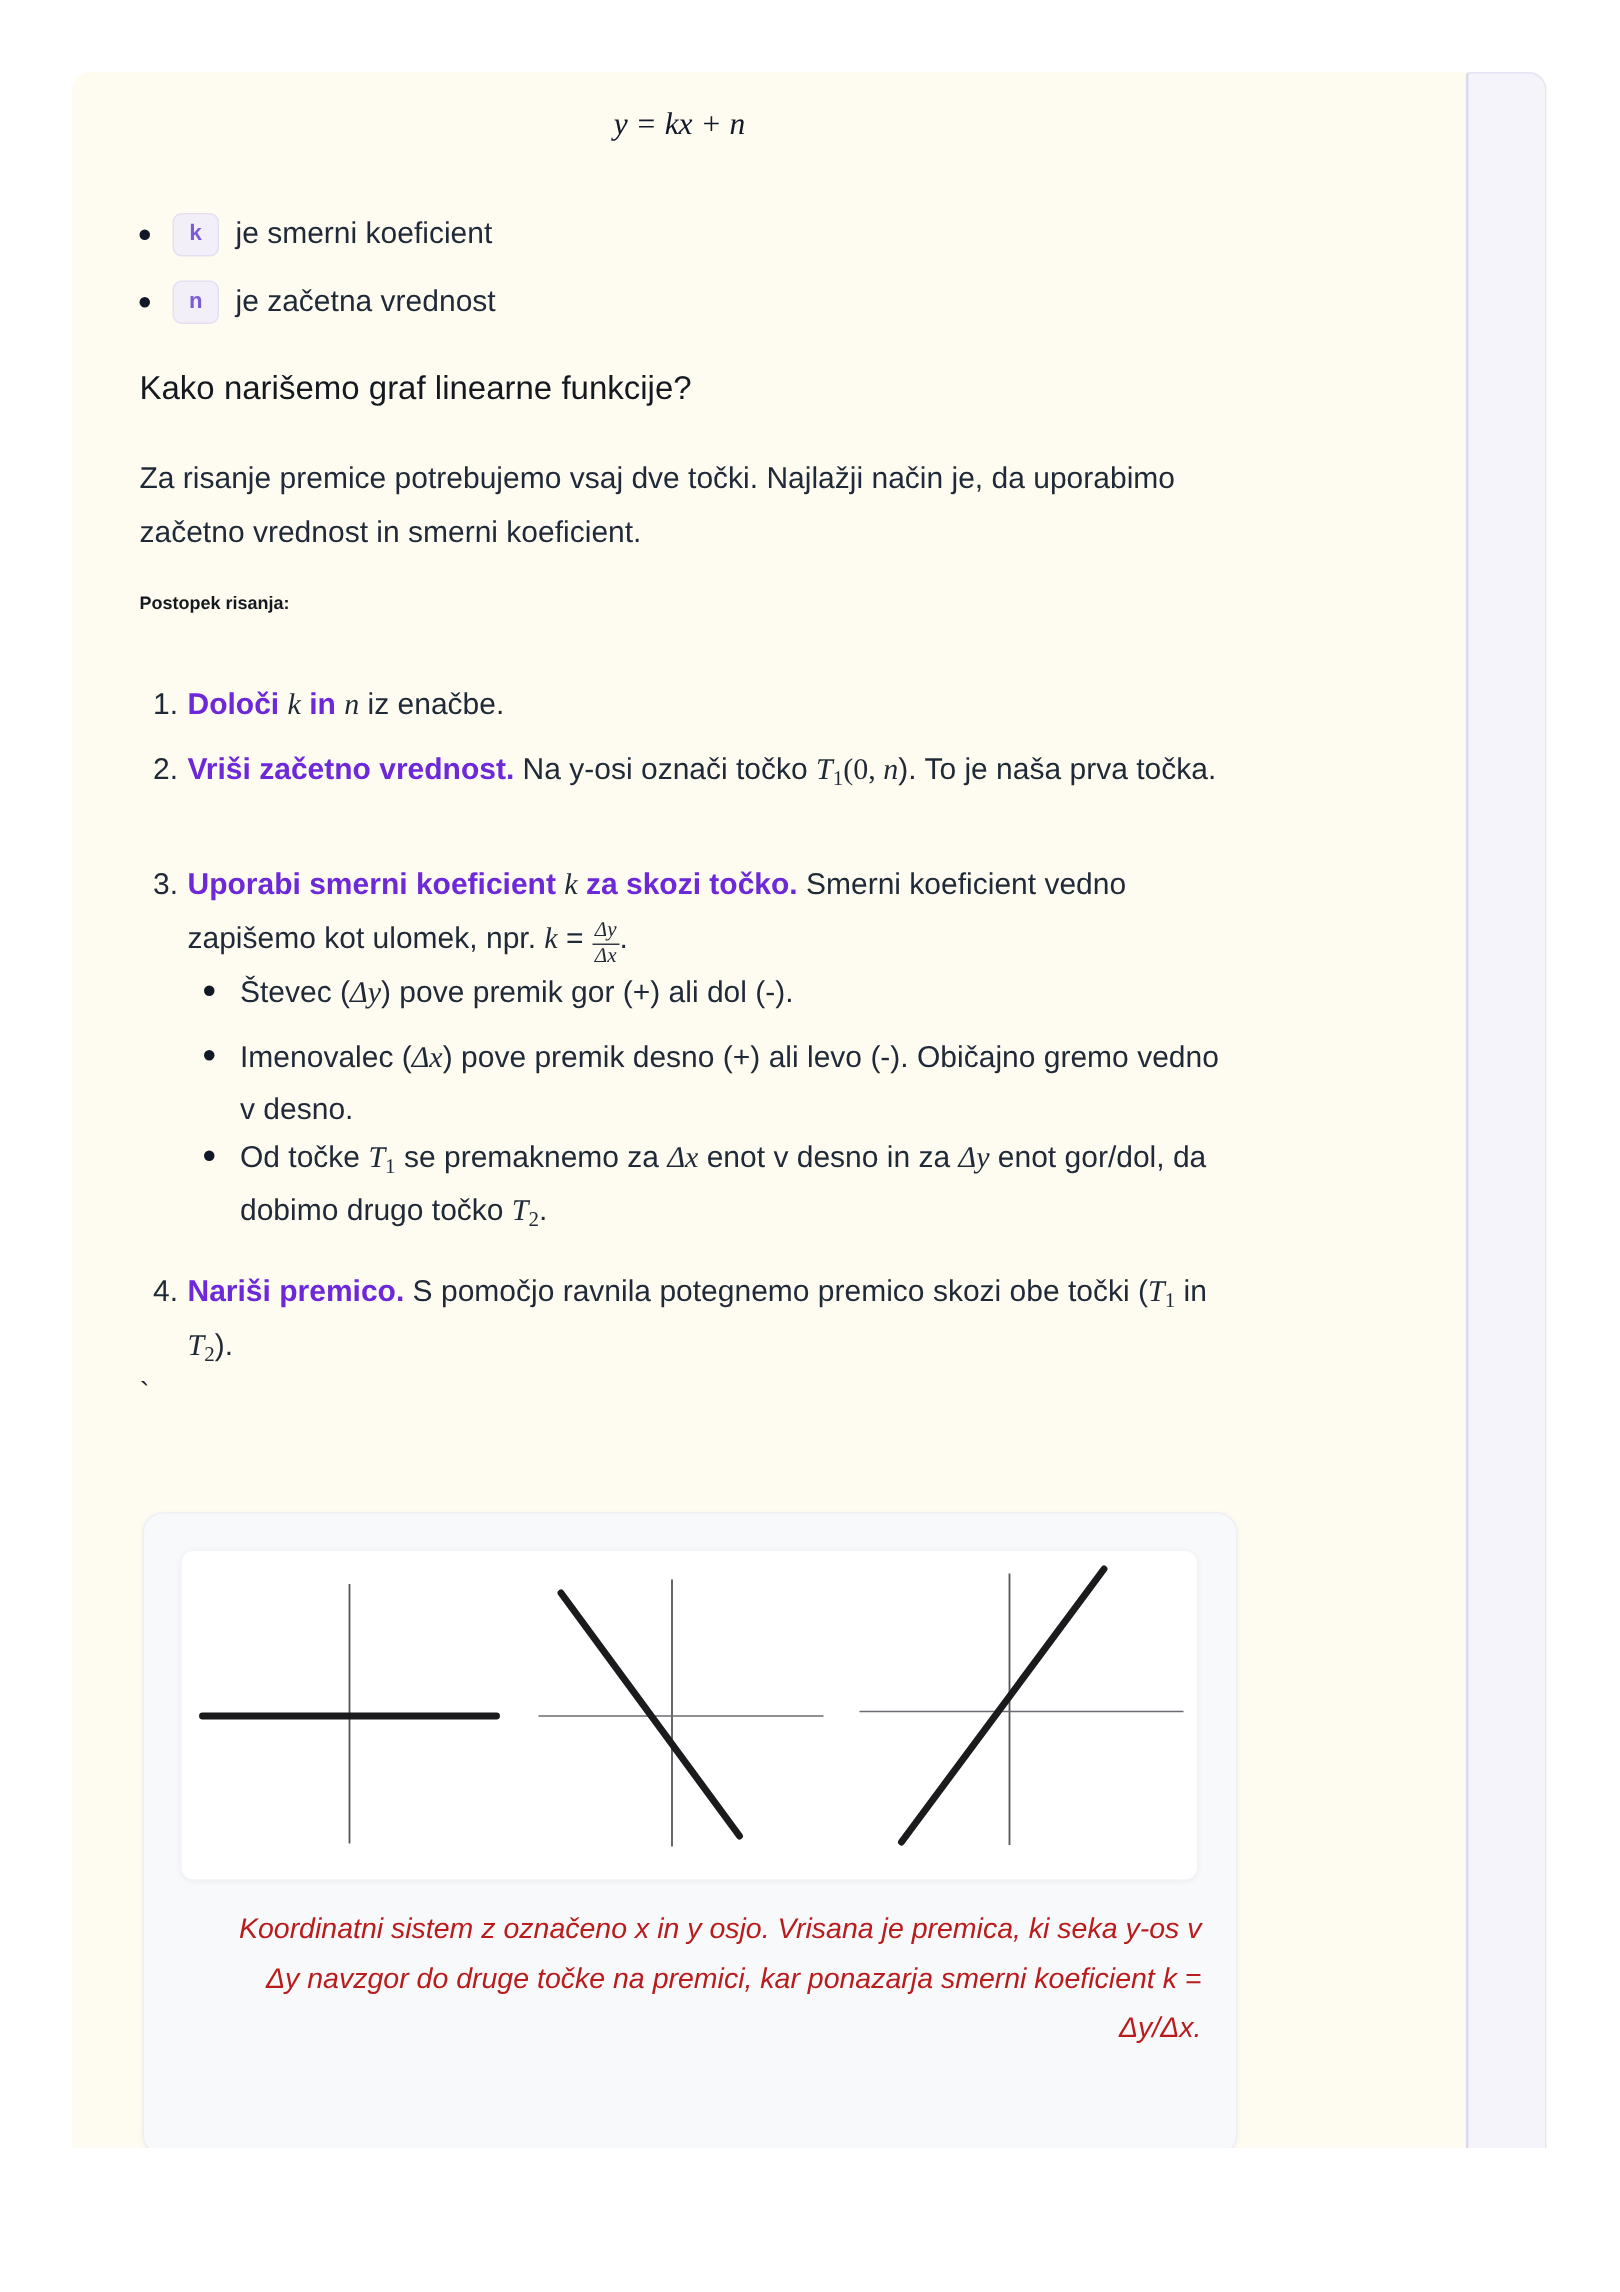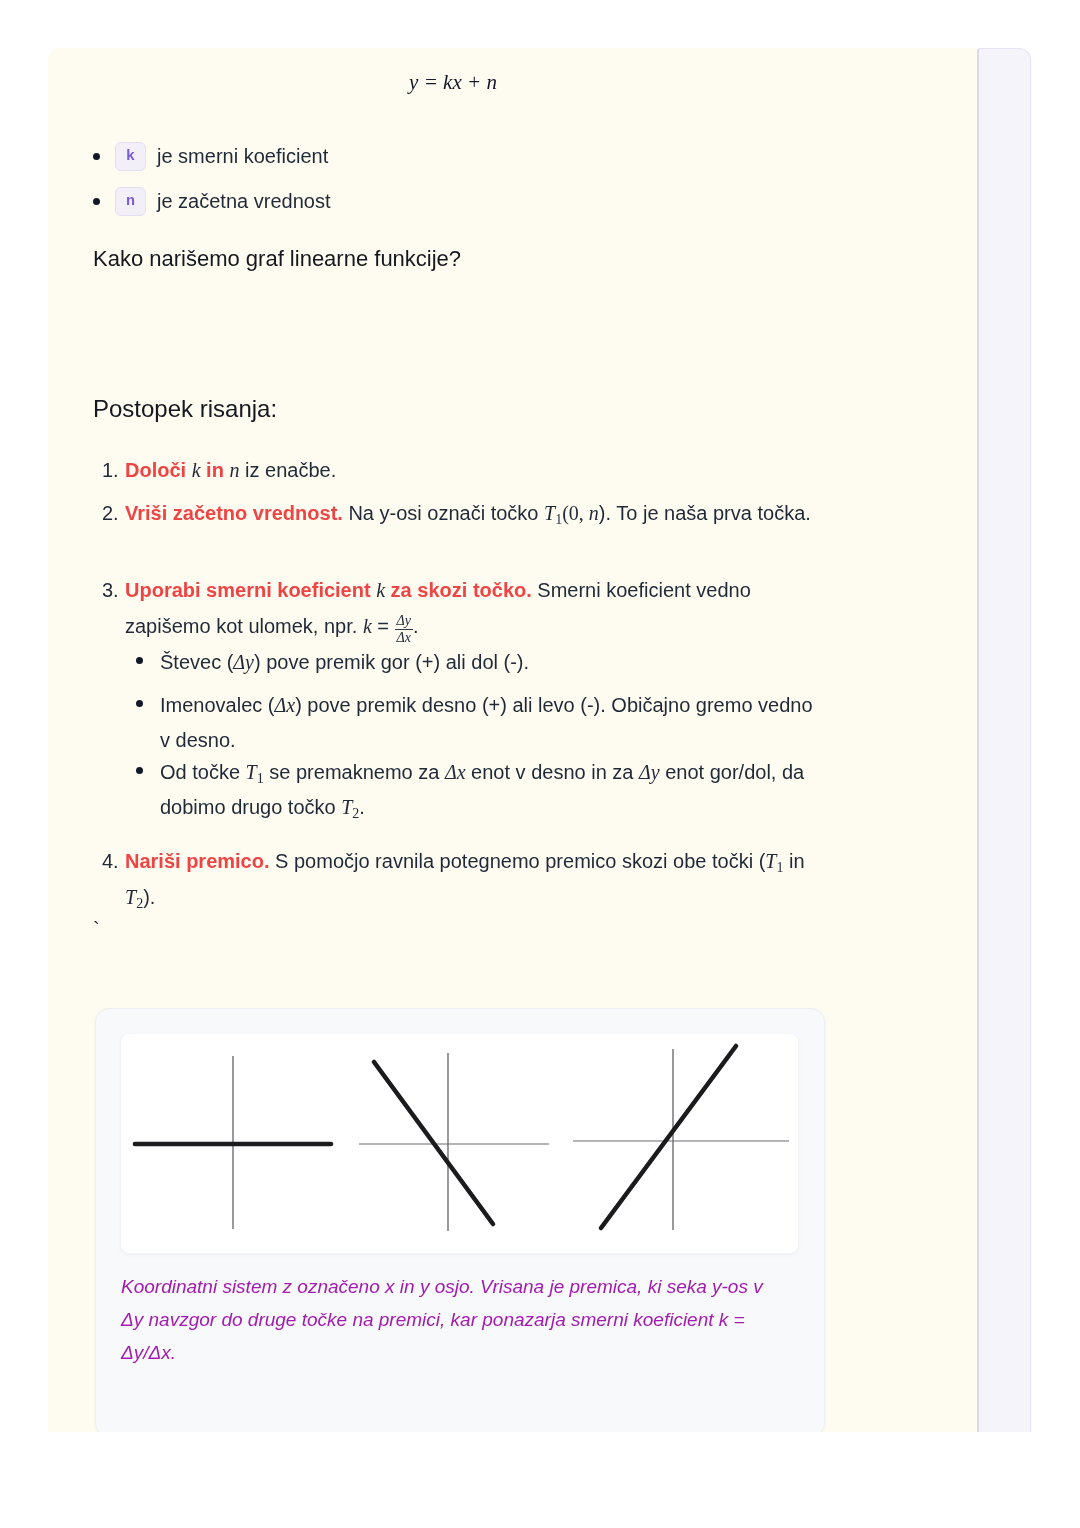--- a/index.html
+++ b/index.html
@@ -18,26 +18,26 @@
 
   .krow{position:absolute;left:93px;height:30px;display:flex;align-items:center;}
   .krow .dot{width:7px;height:7px;border-radius:50%;background:#111827;margin-right:15px;flex:0 0 auto;}
   .badge{width:31px;height:29px;border-radius:6px;background:#F2EFF9;border:1px solid #E4DFF1;
     display:flex;align-items:center;justify-content:center;
     font-family:"Liberation Mono",monospace;font-size:15px;font-weight:700;color:#7B5CD6;box-sizing:border-box;}
   .krow .lbl{margin-left:11px;font-size:20px;color:#1F2937;text-align:right;}
 
   .h-main{position:absolute;left:93px;top:246px;font-size:22px;font-weight:400;color:#14181F;}
   .intro{position:absolute;left:93px;top:301px;width:745px;font-size:20px;line-height:36px;color:#1F2937;}
-  .h-sub{position:absolute;left:93px;top:395px;font-size:24px;font-weight:400;color:#14181F;}
+  .h-sub{position:absolute;left:93px;top:395px;font-size:12px;font-weight:700;color:#14181F;}
 
   .step{position:absolute;left:93px;padding-left:32px;width:700px;
     font-size:20px;line-height:36px;color:#1F2937;box-sizing:content-box;}
   .step .num{position:absolute;left:9px;top:0;color:#1F2937;}
-  .b{font-weight:700;color:#ef4444;}
+  .b{font-weight:700;color:#6d28d9;}
   .mv{font-family:"Liberation Serif",serif;font-style:italic;font-size:20px;color:#1F2937;}
   .mv sub,.subn{font-family:"Liberation Serif",serif;font-style:normal;font-size:14px;}
   sub.subn{vertical-align:-4px;line-height:0;}
 
   .frac{display:inline-block;vertical-align:-9px;text-align:center;
     font-family:"Liberation Serif",serif;font-style:italic;font-size:14px;line-height:1.15;color:#1F2937;}
   .frac .fnum{display:block;padding:0 2px 0px 2px;border-bottom:1.4px solid #333a45;}
   .frac .fden{display:block;padding:0 2px;}
 
   .sb{position:absolute;left:135px;padding-left:25px;width:662px;
@@ -49,22 +49,22 @@
   .fig-card{position:absolute;left:95px;top:1008px;width:730px;height:429px;
     background:#F8F9FB;border:1px solid #EDEFF4;border-radius:14px;
     box-shadow:0 1px 3px rgba(40,50,80,0.05);box-sizing:border-box;}
   .fig-img{position:absolute;left:25px;top:25px;width:677px;height:219px;background:#FFFFFF;
     border-radius:8px;box-shadow:0 1px 4px rgba(40,50,80,0.07);}
   .fig-img svg{display:block;width:677px;height:219px;}
   .axis{stroke:#55565A;stroke-width:1.2;}
   .axis-light{stroke:#6A6B70;stroke-width:1;}
   .prem{stroke:#1B1B1E;stroke-width:4.6;stroke-linecap:round;}
 
-  .caption{position:absolute;left:25px;top:261px;width:680px;text-align:left;
-    font-style:italic;font-size:19px;line-height:33px;color:#a21caf;}
+  .caption{position:absolute;left:25px;top:261px;width:680px;text-align:right;
+    font-style:italic;font-size:19px;line-height:33px;color:#b91c1c;}
   .caption span{display:block;}
 
   .copyright{position:absolute;top:1436px;left:893px;font-size:15.5px;color:#9FA6B2;z-index:5;margin-left:48px;}
 </style>
 </head>
 <body>
 
 <div class="page">
   <div class="doc-card"></div>
   <div class="scroll-strip"></div>
@@ -76,20 +76,21 @@
     <span class="badge">k</span>
     <span class="lbl">je smerni koeficient</span>
   </div>
   <div class="krow" style="top:186px;">
     <span class="dot"></span>
     <span class="badge">n</span>
     <span class="lbl">je začetna vrednost</span>
   </div>
 
   <div class="h-main">Kako narišemo graf linearne funkcije?</div>
+  <div class="intro">Za risanje premice potrebujemo vsaj dve točki. Najlažji način je, da uporabimo začetno vrednost in smerni koeficient.</div>
   <div class="h-sub">Postopek risanja:</div>
 
   <div class="step" style="top:452px;">
     <span class="num">1.</span>
     <span class="b">Določi </span><span class="mv">k</span><span class="b"> in </span><span class="mv">n</span><span> iz enačbe.</span>
   </div>
 
   <div class="step" style="top:495px;">
     <span class="num">2.</span>
     <span class="b">Vriši začetno vrednost.</span><span> Na y-osi označi točko </span><span class="mv">T</span><sub class="subn">1</sub><span class="mv" style="font-style:normal;">(0, </span><span class="mv">n</span><span>). To je naša prva točka.</span>

